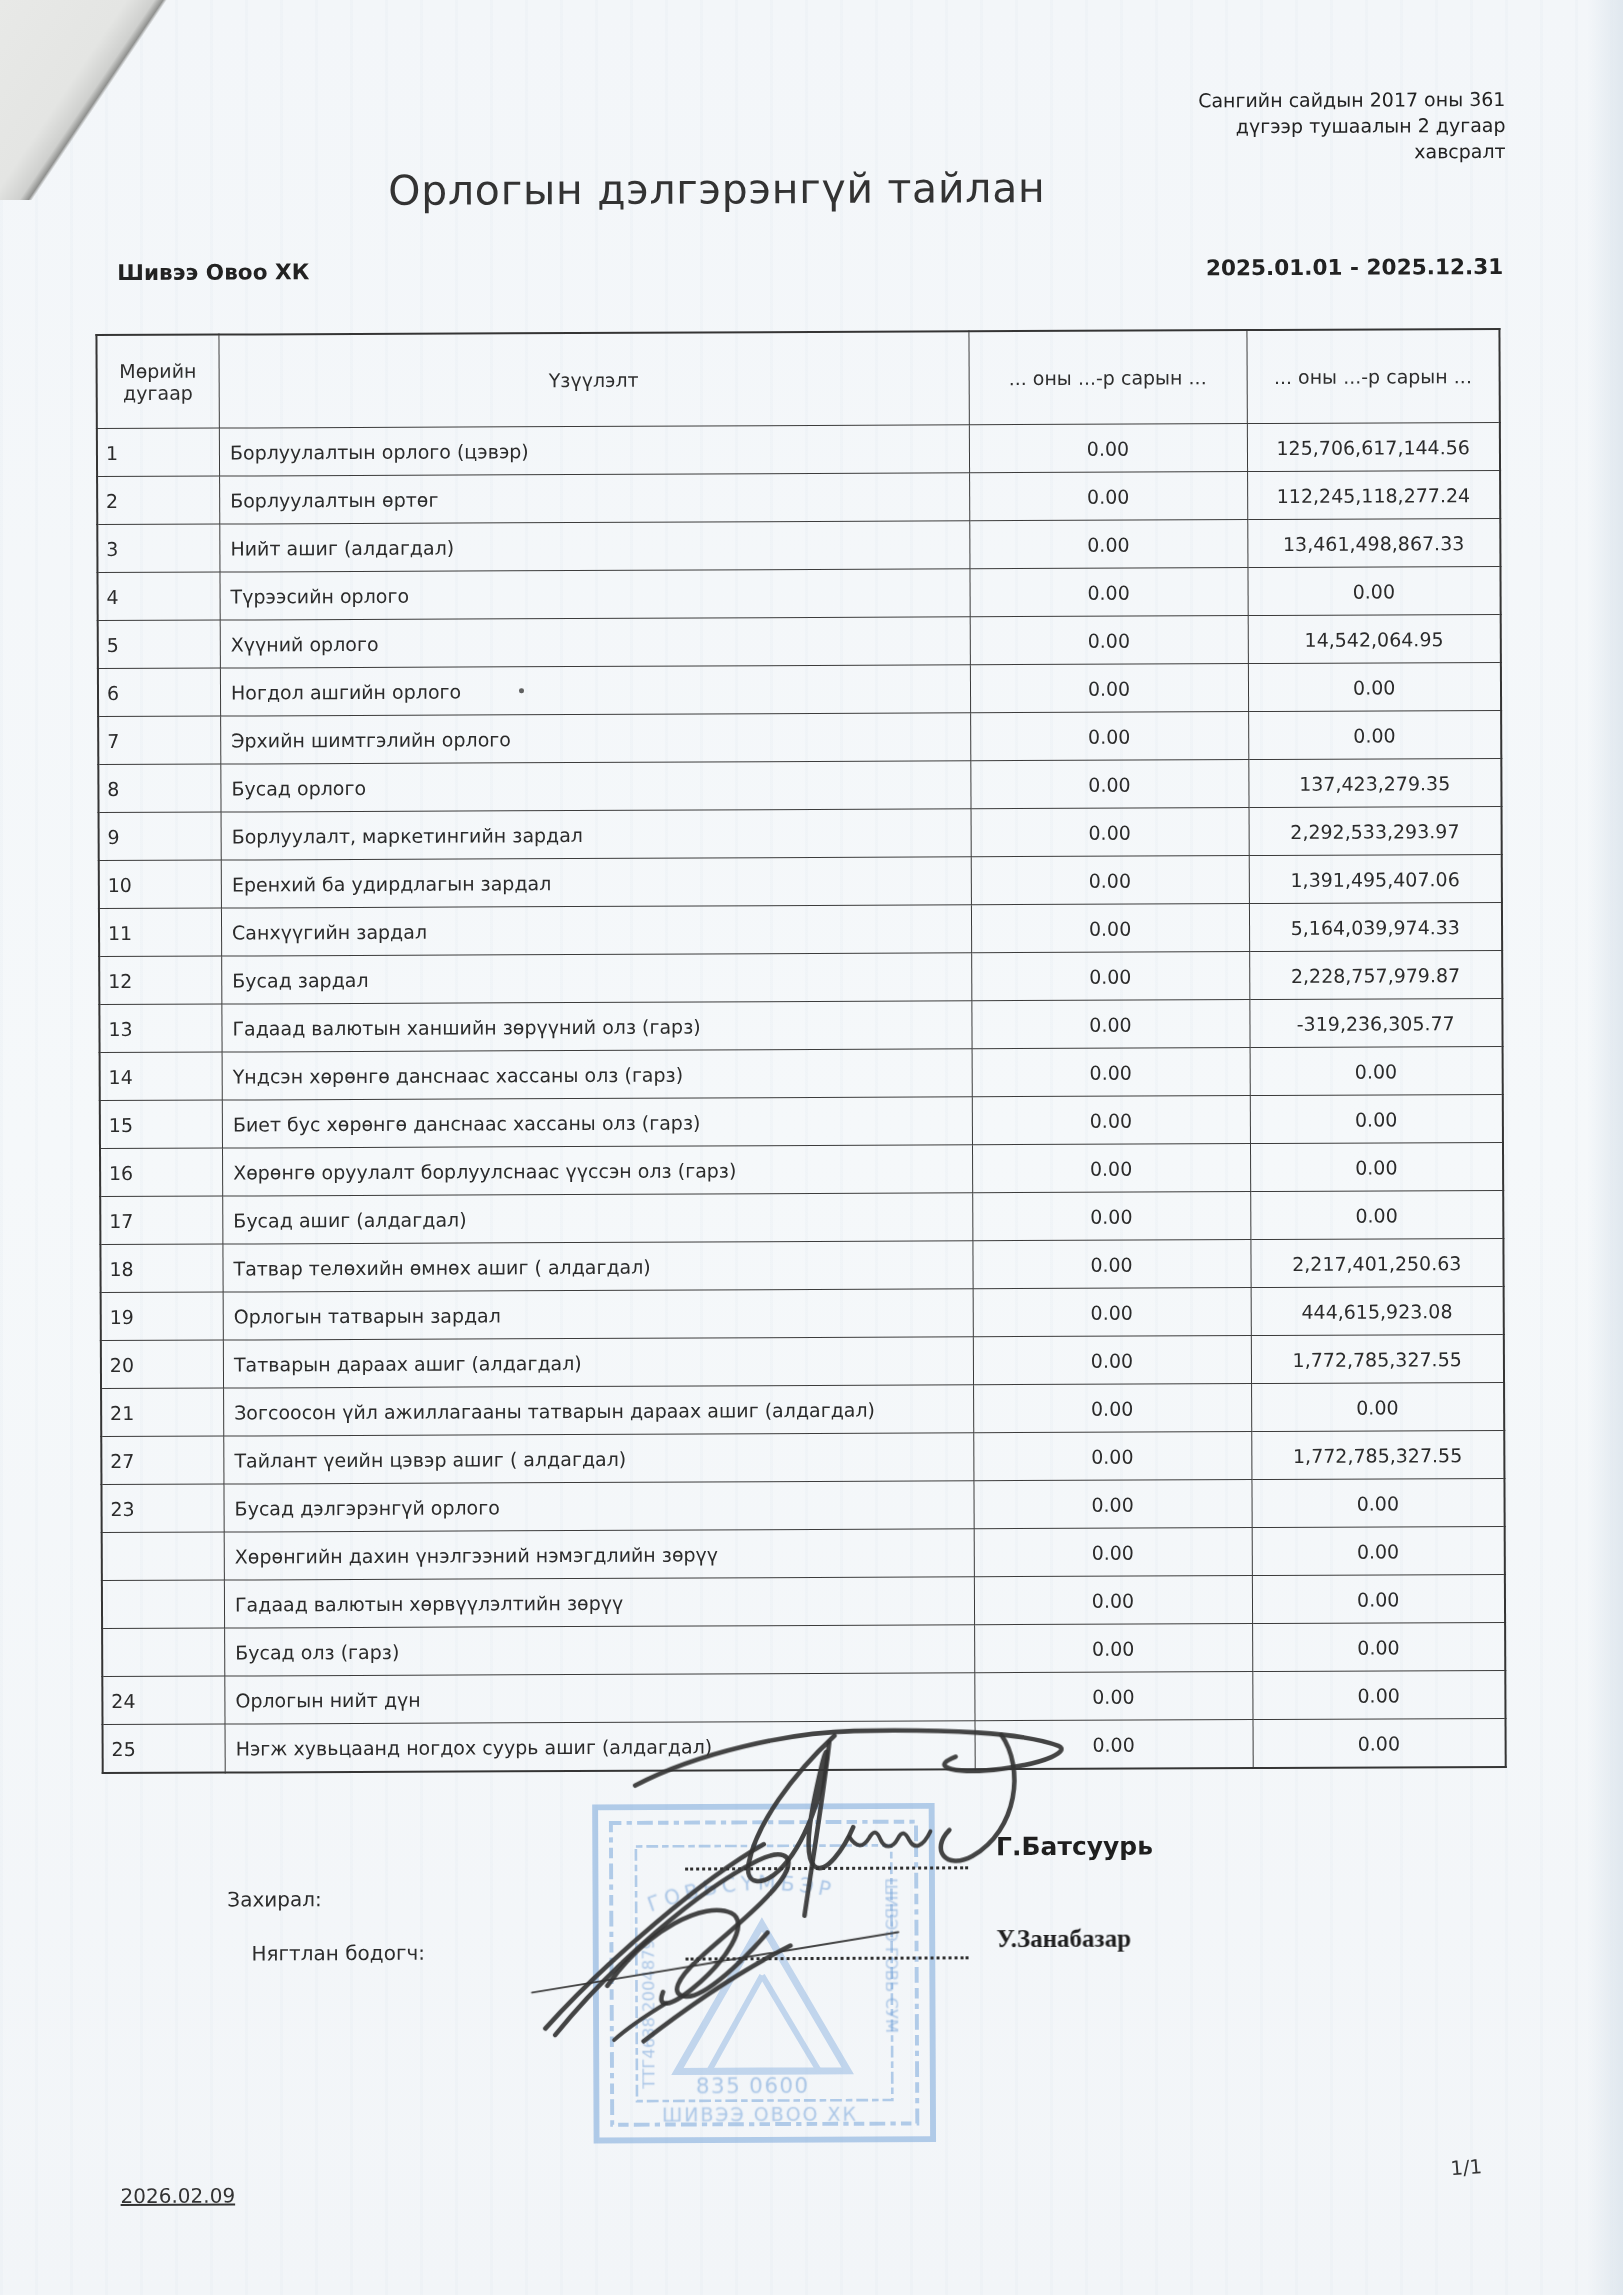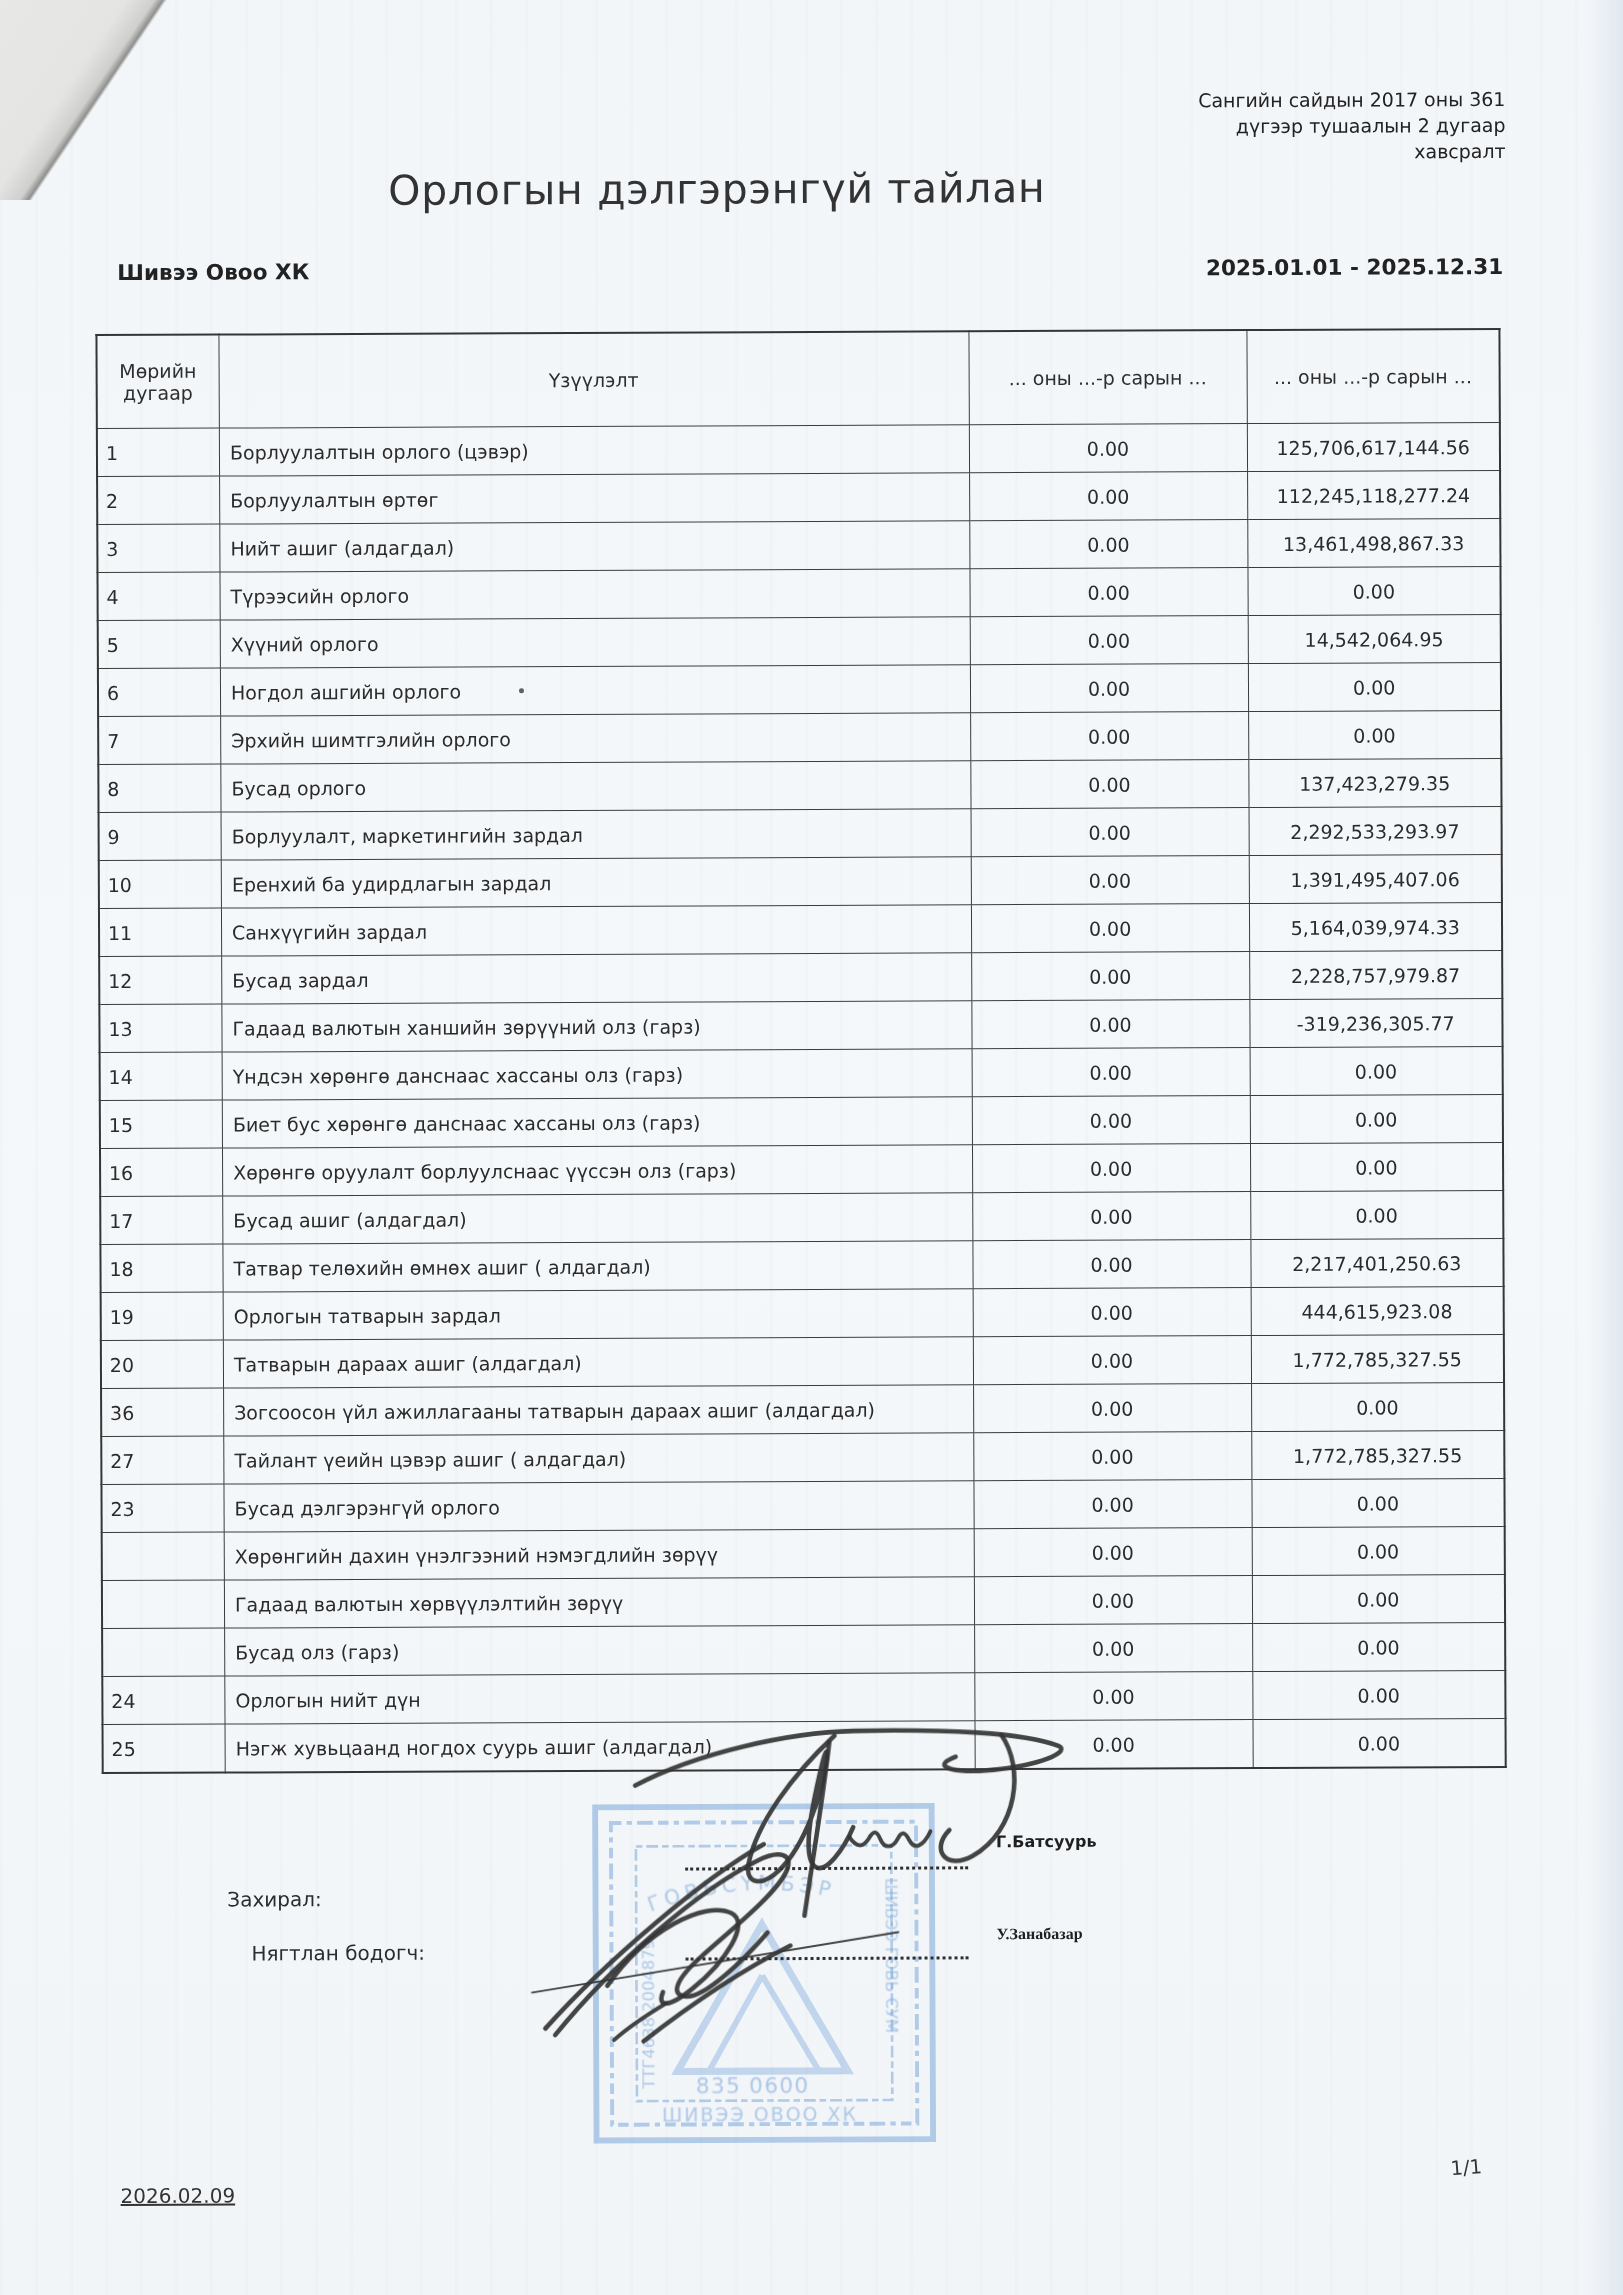--- a/index.html
+++ b/index.html
@@ -33,21 +33,21 @@
   tbody td { height:45px; font-size:19px; vertical-align:middle; }
   td.c-no   { padding-left:7.9px; text-align:left; }
   td.c-label{ padding-left:10.5px; text-align:left; }
   td.c-val  { text-align:center; }
 
   .speck { position:absolute; left:520px; top:687px; width:4.6px; height:4.6px;
     border-radius:50%; background:#3a3a3a; opacity:.8; }
 
   .sig-label { position:absolute; left:223px; font-size:20px; color:#2c2c2c; }
   .l1 { top:1885px; } .l2 { top:1939px;margin-left:24px; }
-  .sig-name { position:absolute; left:992px; font-size:16px; font-weight:bold; color:#1f1f1f; }
+  .sig-name { position:absolute; left:992px; font-size:25px; font-weight:bold; color:#1f1f1f; }
   .n1 { top:1833px; } .n2 { top:1926px;font-family:Liberation Serif, serif; }
   .dotline { position:absolute; left:681px; width:283px; height:3.3px;
     border-bottom:3.3px dotted #2f2f2f; }
   .d1 { top:1864px; } .d2 { top:1954px; }
 
   .stamp { position:absolute; left:586px; top:1801px; }
   .stamp text { font-family:"DejaVu Sans", sans-serif; }
   .sig { position:absolute; }
   .sig1 { left:615px; top:1706px; }
   .sig2 { left:511px; top:1831px; }
@@ -226,21 +226,21 @@
       </tr>
 
       <tr>
         <td class="c-no">20</td>
         <td class="c-label">Татварын дараах ашиг (алдагдал)</td>
         <td class="c-val">0.00</td>
         <td class="c-val">1,772,785,327.55</td>
       </tr>
 
       <tr>
-        <td class="c-no">36</td>
+        <td class="c-no">21</td>
         <td class="c-label">Зогсоосон үйл ажиллагааны татварын дараах ашиг (алдагдал)</td>
         <td class="c-val">0.00</td>
         <td class="c-val">0.00</td>
       </tr>
 
       <tr>
         <td class="c-no">27</td>
         <td class="c-label">Тайлант үеийн цэвэр ашиг ( алдагдал)</td>
         <td class="c-val">0.00</td>
         <td class="c-val">1,772,785,327.55</td>

